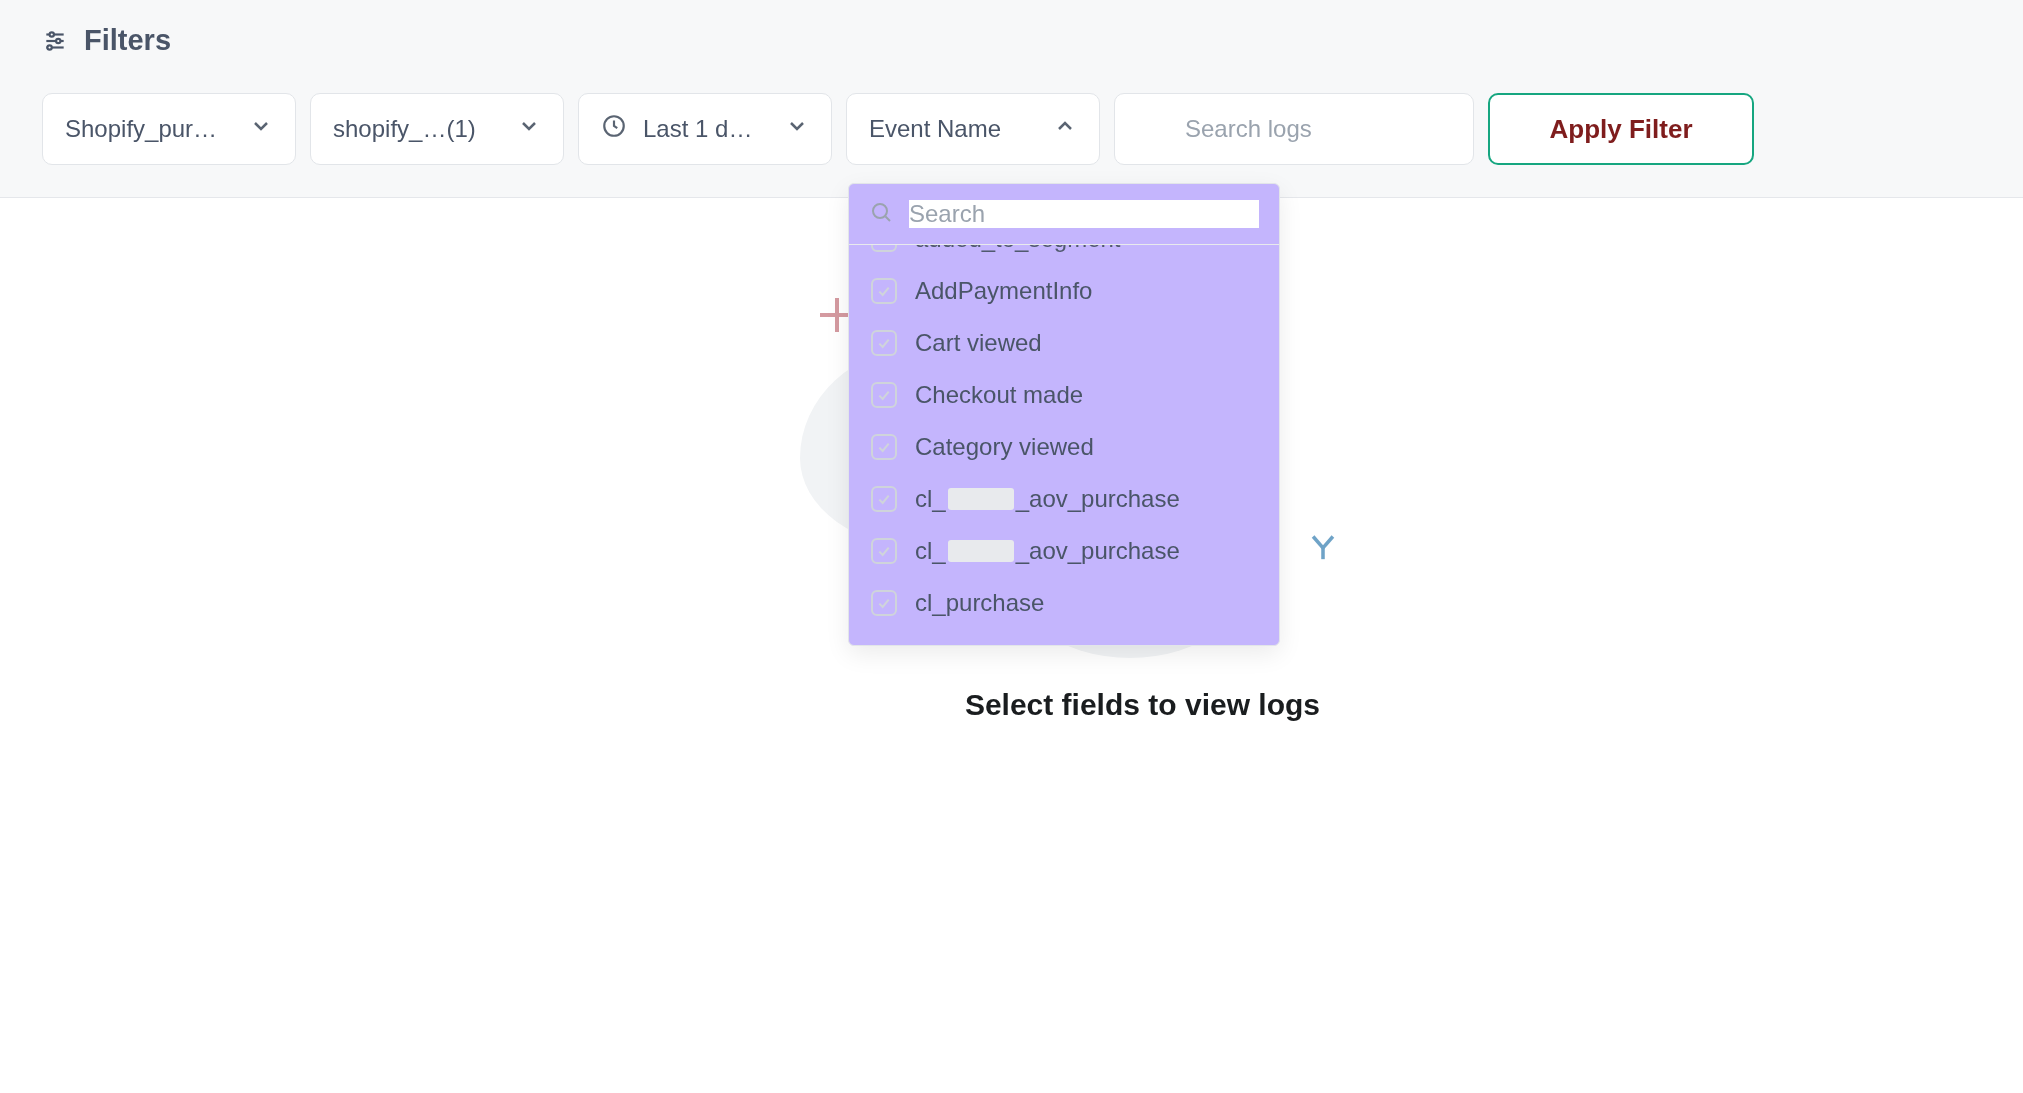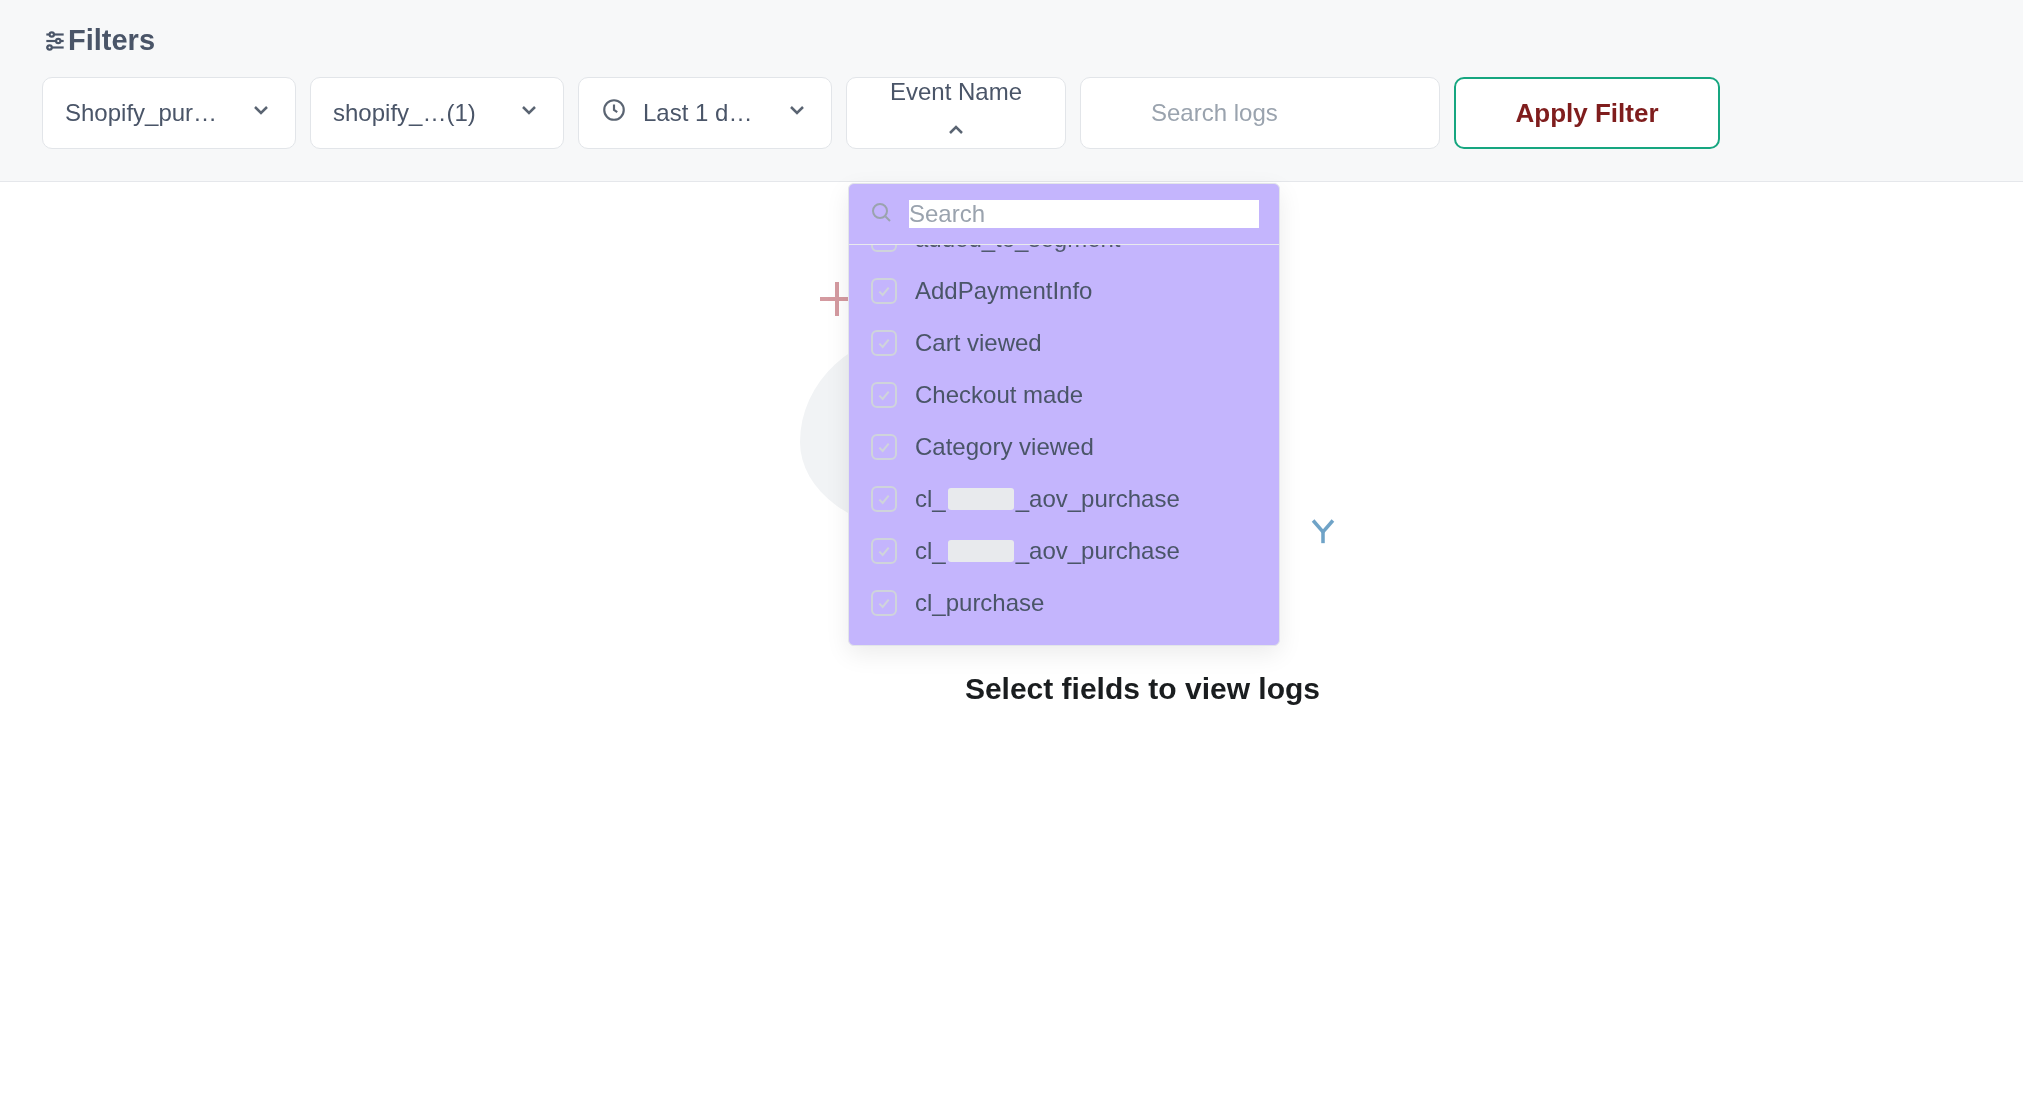--- a/index.html
+++ b/index.html
@@ -11,21 +11,22 @@
   overflow: hidden;
 }
 .filters-bar {
   background: #f7f8f9;
   border-bottom: 1px solid #e5e7eb;
   padding: 24px 42px 32px 42px;
 }
 .filters-header {
   display: flex;
   align-items: center;
-  margin-bottom: 20px;
+  gap: 16px;
+  margin-bottom: 36px;
 }
 .filters-icon {
   width: 26px;
   height: 26px;
   color: #4a5568;
 }
 .filters-title {
   font-size: 29px;
   font-weight: 600;
   color: #4a5568;
@@ -44,21 +45,21 @@
   align-items: center;
   padding: 0 22px;
   font-size: 24px;
   color: #4a5568;
   cursor: pointer;
   justify-content: space-between;
 }
 .filter-dropdown.fd1 { width: 254px; }
 .filter-dropdown.fd2 { width: 254px; }
 .filter-dropdown.fd3 { width: 254px; }
-.filter-dropdown.fd4 { width: 220px; flex-direction: column; }
+.filter-dropdown.fd4 { width: 254px; }
 .fd-label {
   white-space: nowrap;
   overflow: hidden;
   text-overflow: ellipsis;
   flex: 1;
 }
 .fd3-inner {
   display: flex;
   align-items: center;
   gap: 16px;

